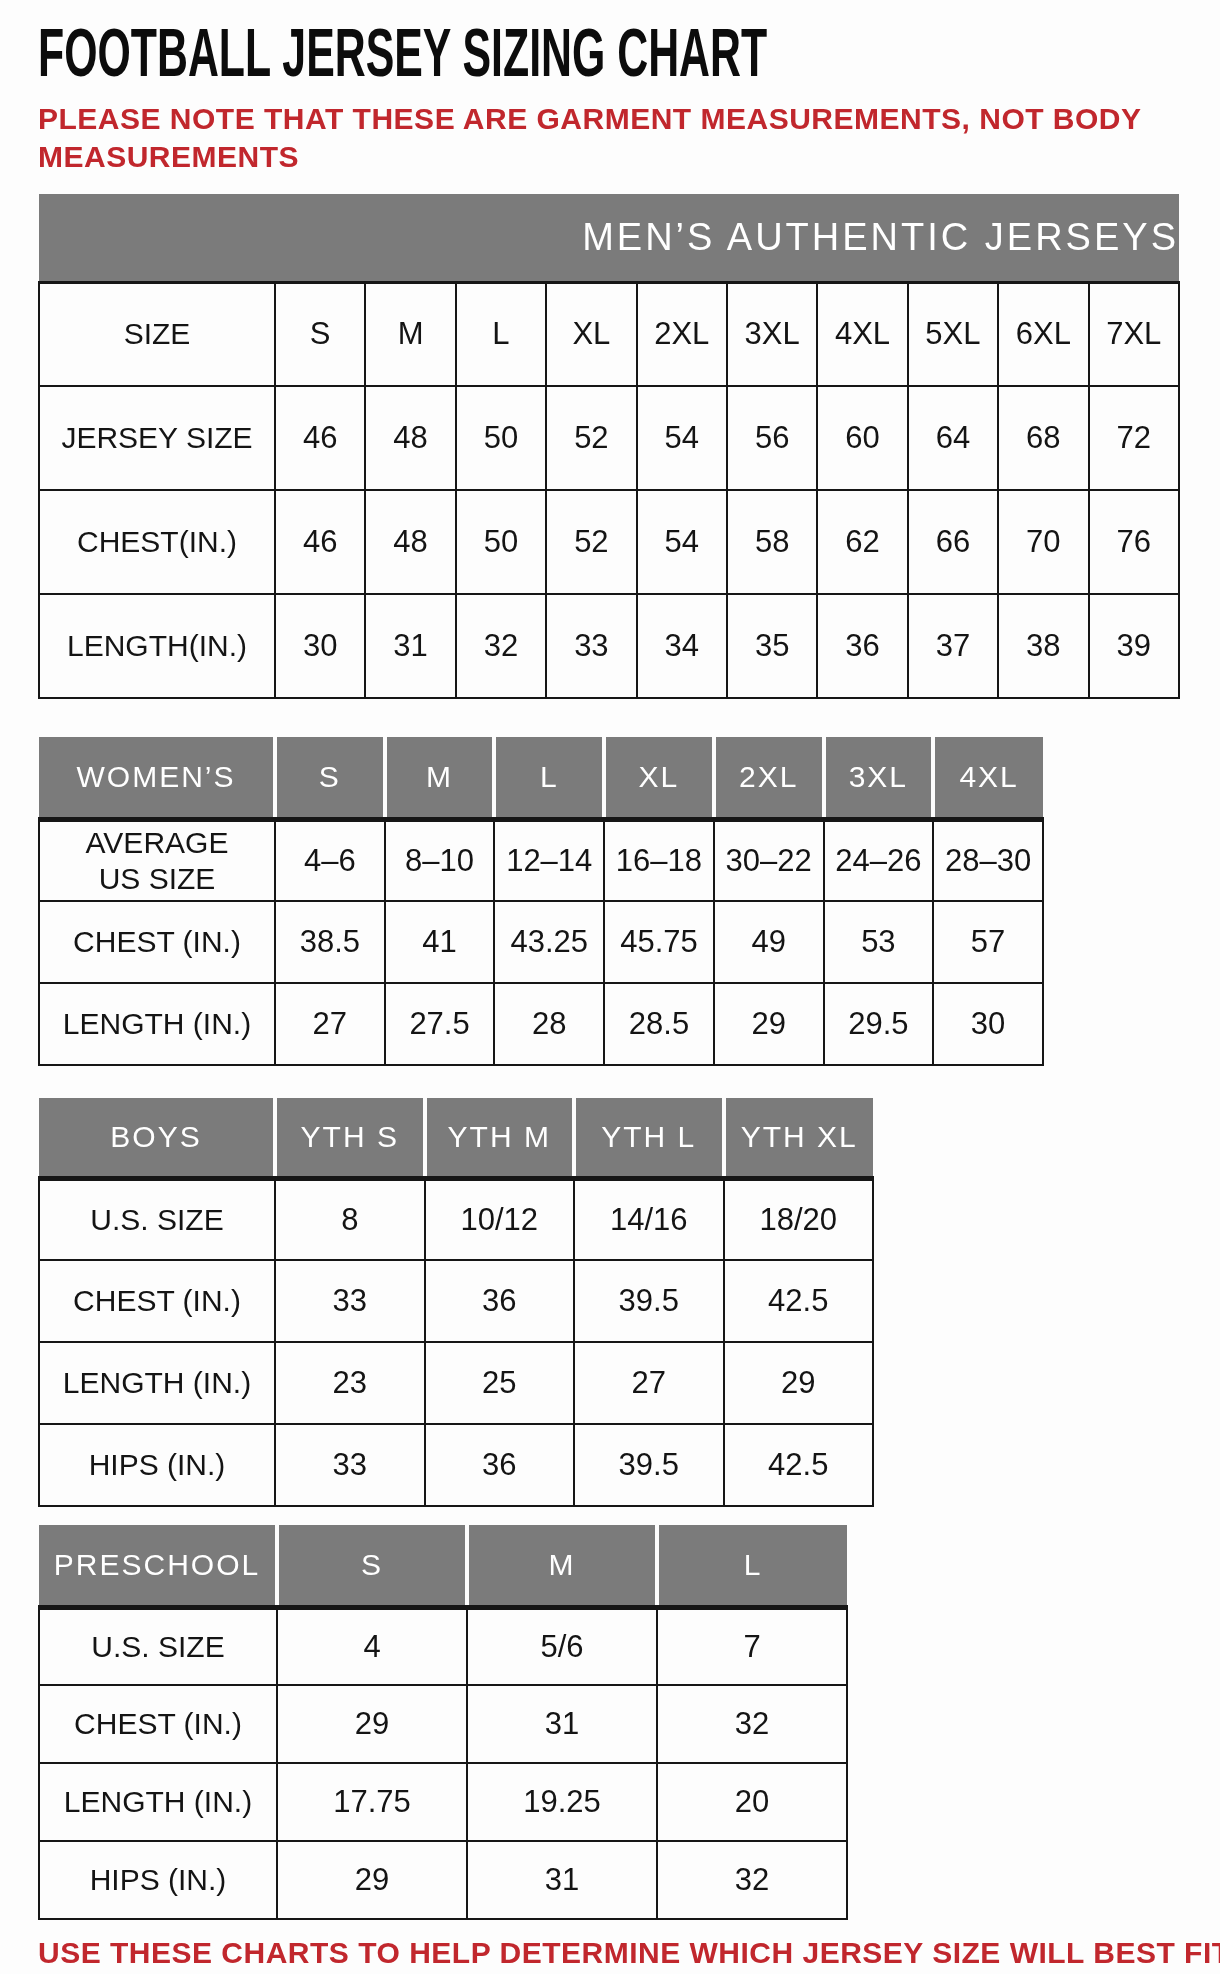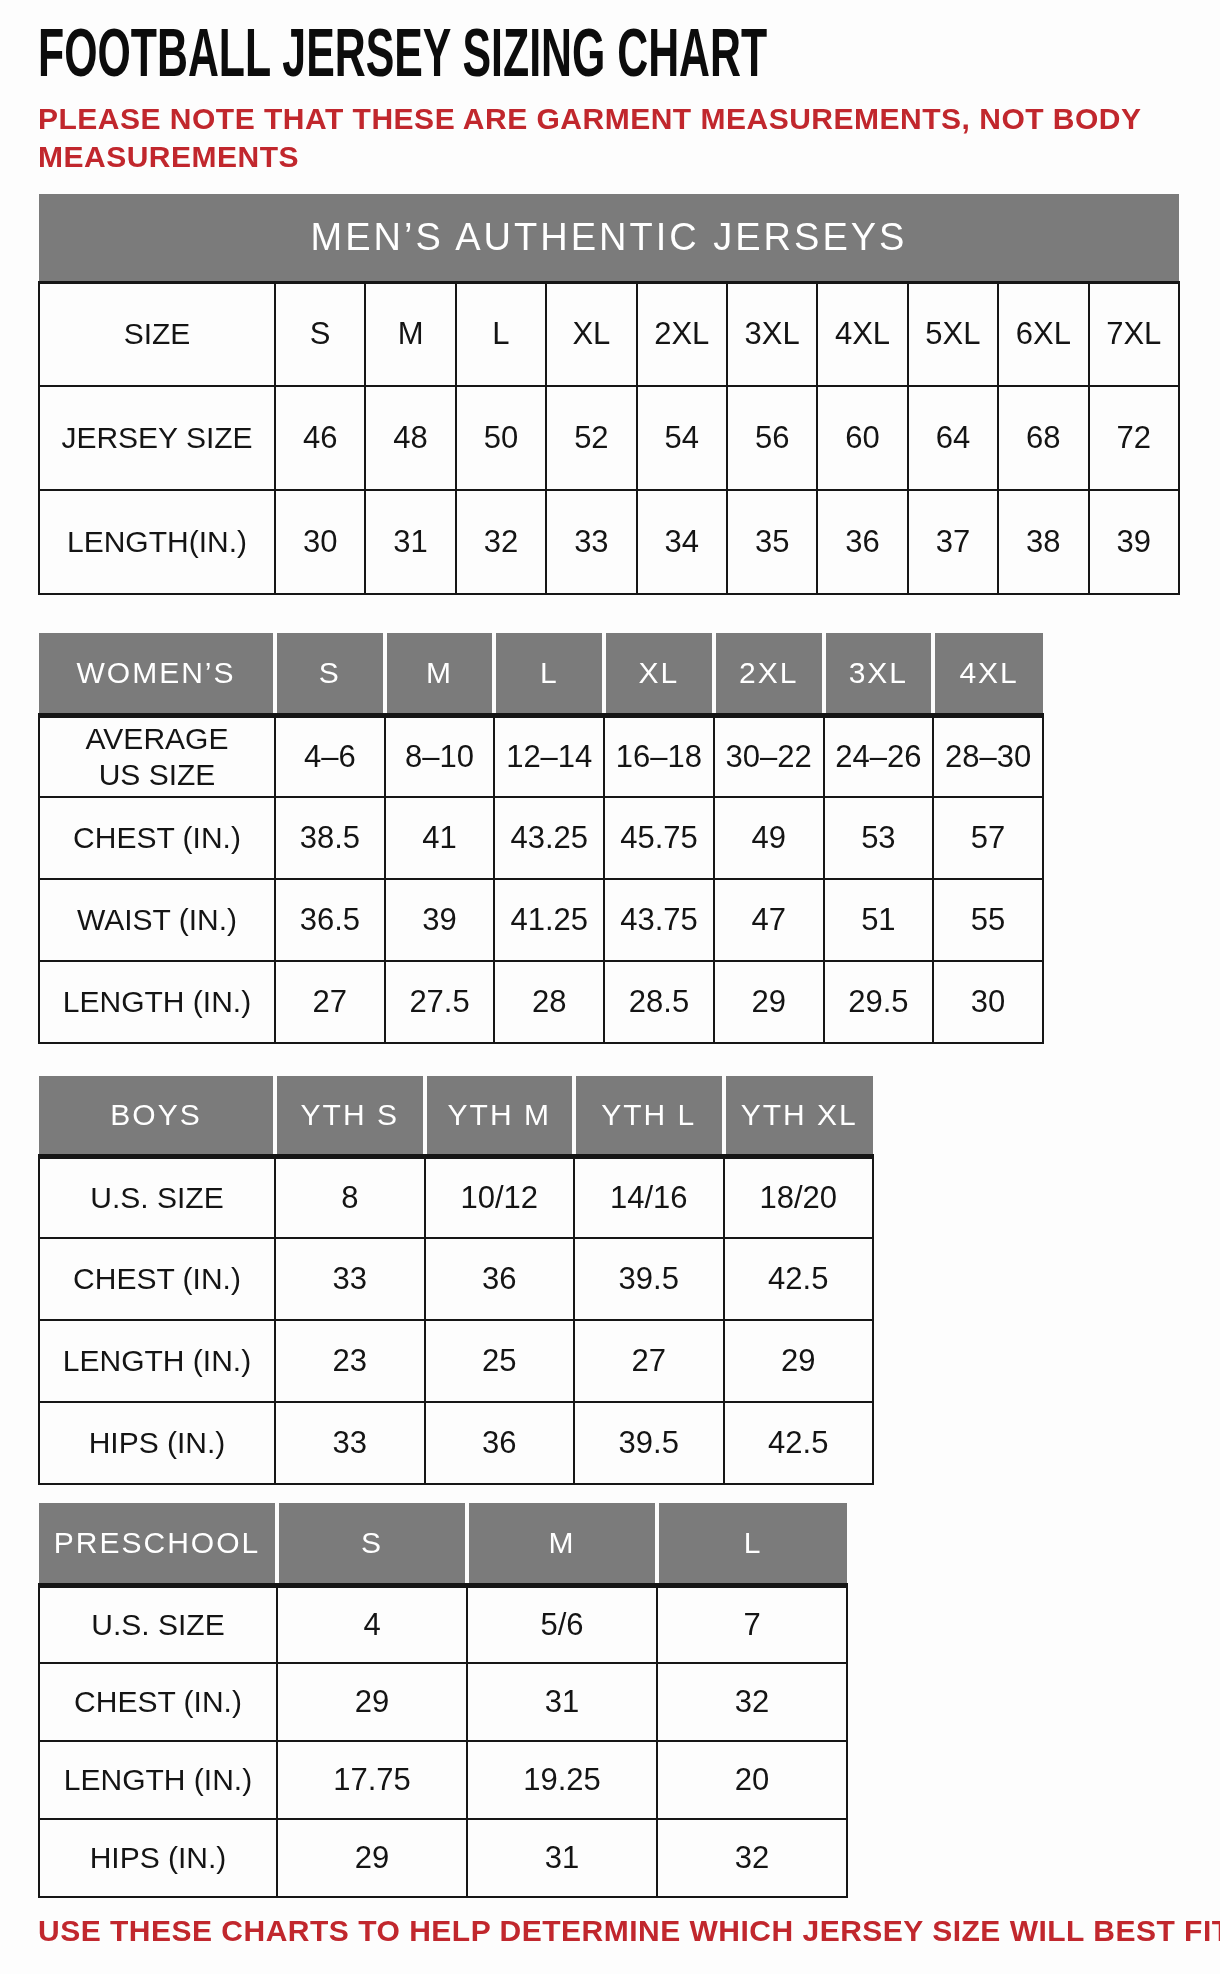--- a/index.html
+++ b/index.html
@@ -57,20 +57,21 @@
     border: none;
     border-bottom: 5px solid #161616;
     font-size: 30px;
   }
   thead th.seg { border-left: 4px solid #fdfdfd; }
   thead th.seg:first-child { border-left: none; }
   thead th.merged {
     font-size: 38px;
     letter-spacing: 3px;
     border-bottom: 3px solid #161616;
+    text-align: right;
   }
   
   .t-mens { width: 1142px; margin-top: 18px; }
   .t-mens thead th { height: 88px; }
   .t-mens tbody td { height: 104px; }
   .t-mens col.cl { width: 236px; }
 
   .t-women { width: 1006px; margin-top: 38px; }
   .t-women thead th { height: 82px; }
   .t-women tbody td { height: 82px; }
@@ -137,20 +138,33 @@
         <td>50</td>
         <td>52</td>
         <td>54</td>
         <td>56</td>
         <td>60</td>
         <td>64</td>
         <td>68</td>
         <td>72</td>
       </tr>
       <tr>
+        <td class="rlabel">CHEST(IN.)</td>
+        <td>46</td>
+        <td>48</td>
+        <td>50</td>
+        <td>52</td>
+        <td>54</td>
+        <td>58</td>
+        <td>62</td>
+        <td>66</td>
+        <td>70</td>
+        <td>76</td>
+      </tr>
+      <tr>
         <td class="rlabel">LENGTH(IN.)</td>
         <td>30</td>
         <td>31</td>
         <td>32</td>
         <td>33</td>
         <td>34</td>
         <td>35</td>
         <td>36</td>
         <td>37</td>
         <td>38</td>
@@ -192,30 +206,20 @@
         <td class="rlabel">CHEST (IN.)</td>
         <td>38.5</td>
         <td>41</td>
         <td>43.25</td>
         <td>45.75</td>
         <td>49</td>
         <td>53</td>
         <td>57</td>
       </tr>
       <tr>
-        <td class="rlabel">WAIST (IN.)</td>
-        <td>36.5</td>
-        <td>39</td>
-        <td>41.25</td>
-        <td>43.75</td>
-        <td>47</td>
-        <td>51</td>
-        <td>55</td>
-      </tr>
-      <tr>
         <td class="rlabel">LENGTH (IN.)</td>
         <td>27</td>
         <td>27.5</td>
         <td>28</td>
         <td>28.5</td>
         <td>29</td>
         <td>29.5</td>
         <td>30</td>
       </tr>
     </tbody>

